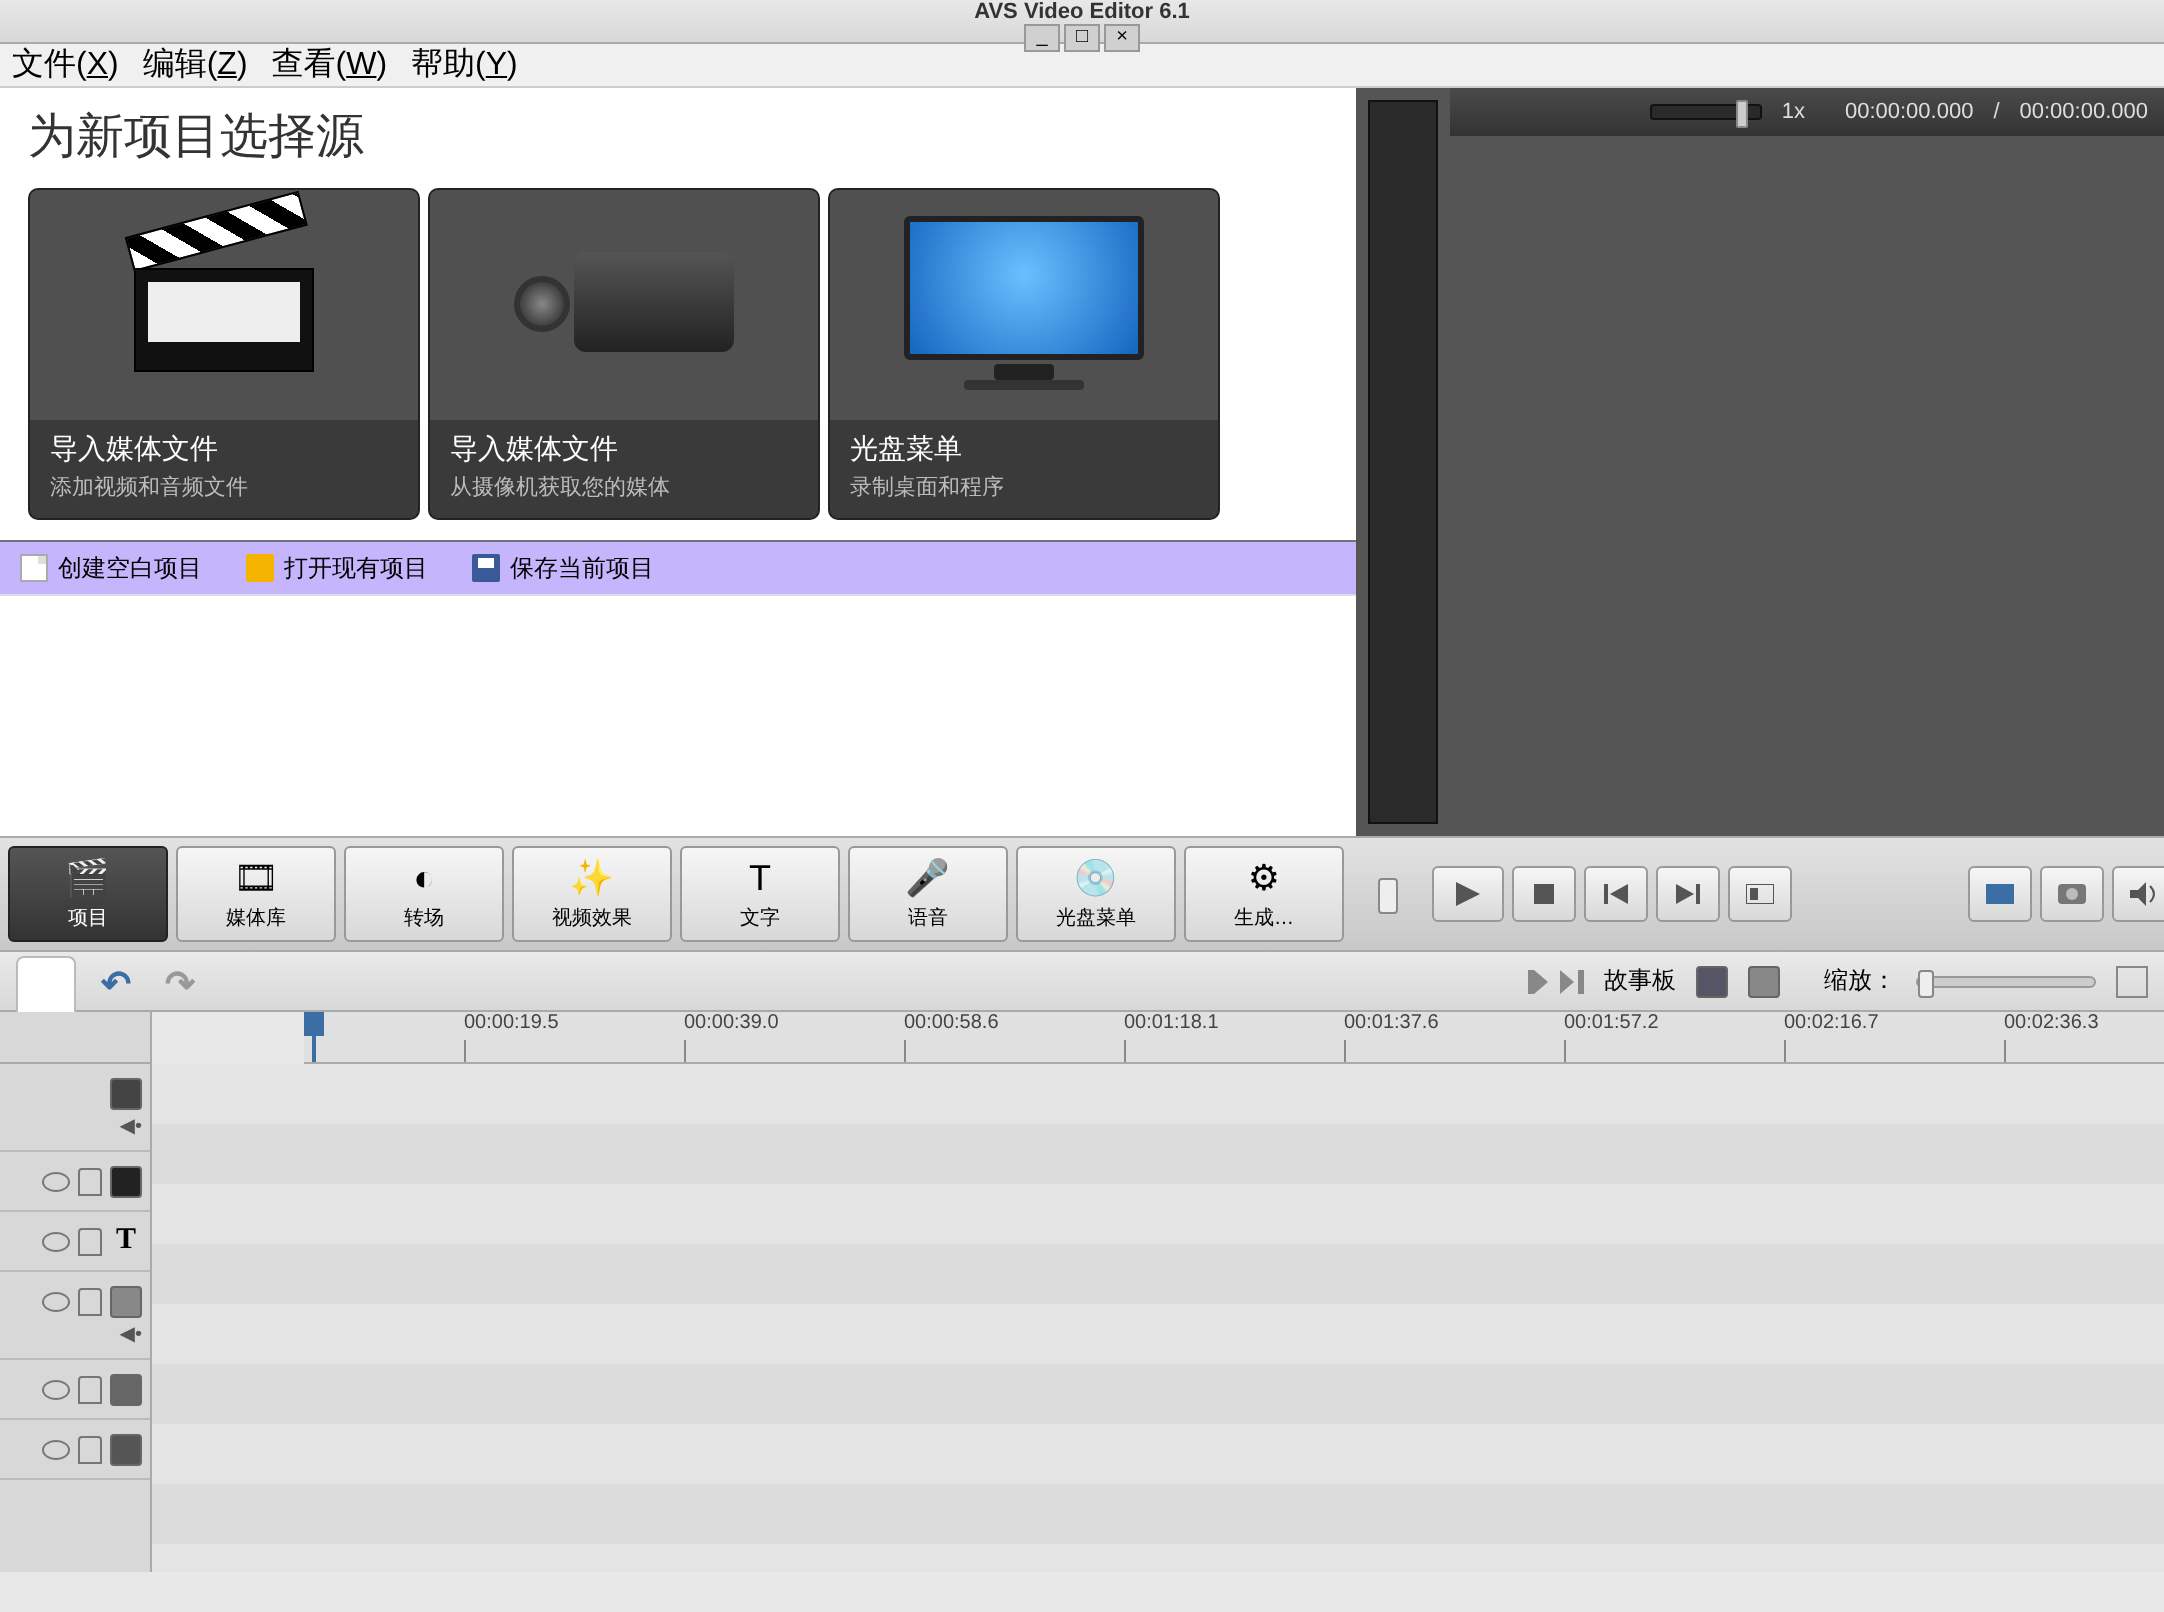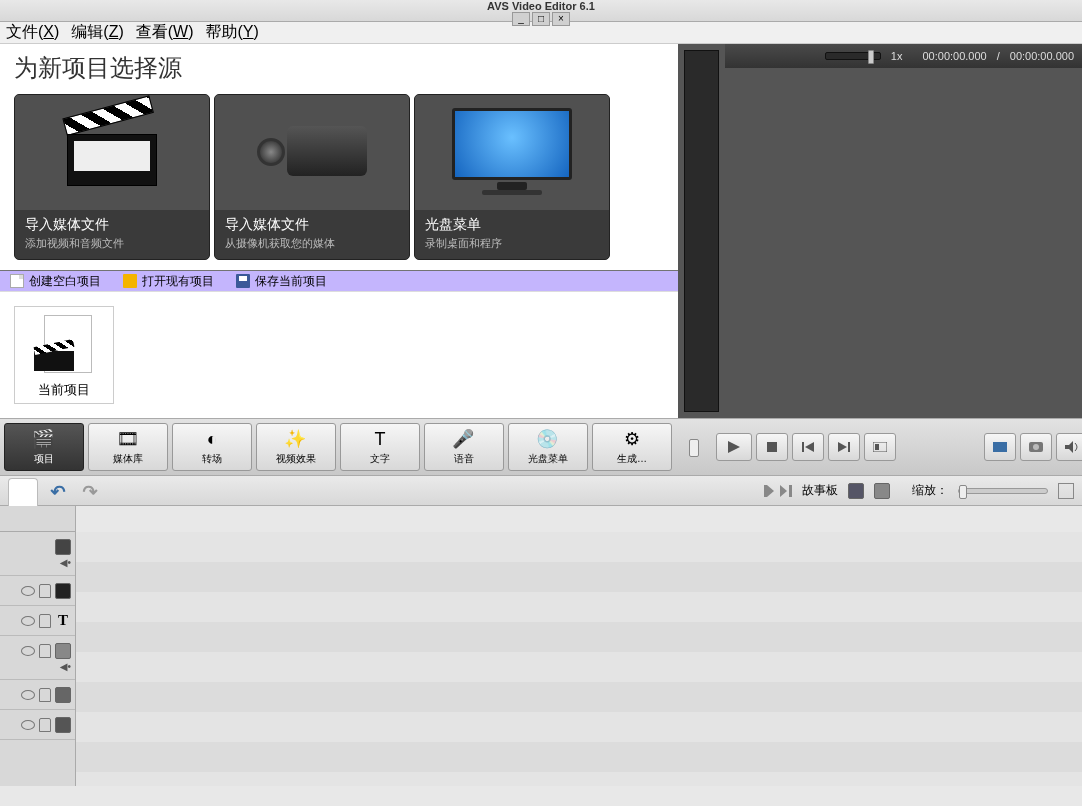--- a/index.html
+++ b/index.html
@@ -170,32 +170,20 @@
         </div>
       <div class="proj-tool">
           <div class="ic ic-folder"></div>
           <span>打开现有项目</span>
         </div>
       <div class="proj-tool">
           <div class="ic ic-save"></div>
           <span>保存当前项目</span>
         </div>
     </div>
-    <div class="proj-area">
-      <div class="proj-item">
-        <div class="thumb">
-            <div class="page"></div>
-            <div class="clap">
-              <div class="ct"></div>
-              <div class="cb"></div>
-            </div>
-          </div>
-        <div class="plabel">当前项目</div>
-      </div>
-    </div>
   </div>
   <div class="preview-panel">
     <div class="preview-screen"></div>
     <div class="preview-ctrl">
       <div class="slider">
           <div class="knob"></div>
         </div>
       <span>1x</span>
       <div class="spacer"></div>
       <span>00:00:00.000</span>
@@ -316,20 +304,31 @@
     <span style="margin-left:12px">缩放：</span>
     <div class="zoom-track">
         <div class="zk"></div>
       </div>
     <div class="zoom-fit"></div>
   </div>
 </div>
 
 <div style="display:flex;">
   <div style="width:76px;height:26px;background:#d8d8d8;border-bottom:1px solid #aaa;border-right:1px solid #aaa;"></div>
+  <div class="ruler" id="ruler" style="flex:1">
+    <div class="playhead"></div>
+  <div class="tick" style="left: 80px;">00:00:19.5</div>
+      <div class="tick" style="left: 190px;">00:00:39.0</div>
+      <div class="tick" style="left: 300px;">00:00:58.6</div>
+      <div class="tick" style="left: 410px;">00:01:18.1</div>
+      <div class="tick" style="left: 520px;">00:01:37.6</div>
+      <div class="tick" style="left: 630px;">00:01:57.2</div>
+      <div class="tick" style="left: 740px;">00:02:16.7</div>
+      <div class="tick" style="left: 850px;">00:02:36.3</div>
+    </div>
 </div>
 
 <div class="tracks">
   <div class="track-heads">
     <div class="track-head tall">
       <div class="th-ic" style="background:#444"></div>
       <div style="font-size:10px;color:#555;">◀•</div>
     </div>
     <div class="track-head">
         <div class="th-eye"></div>

